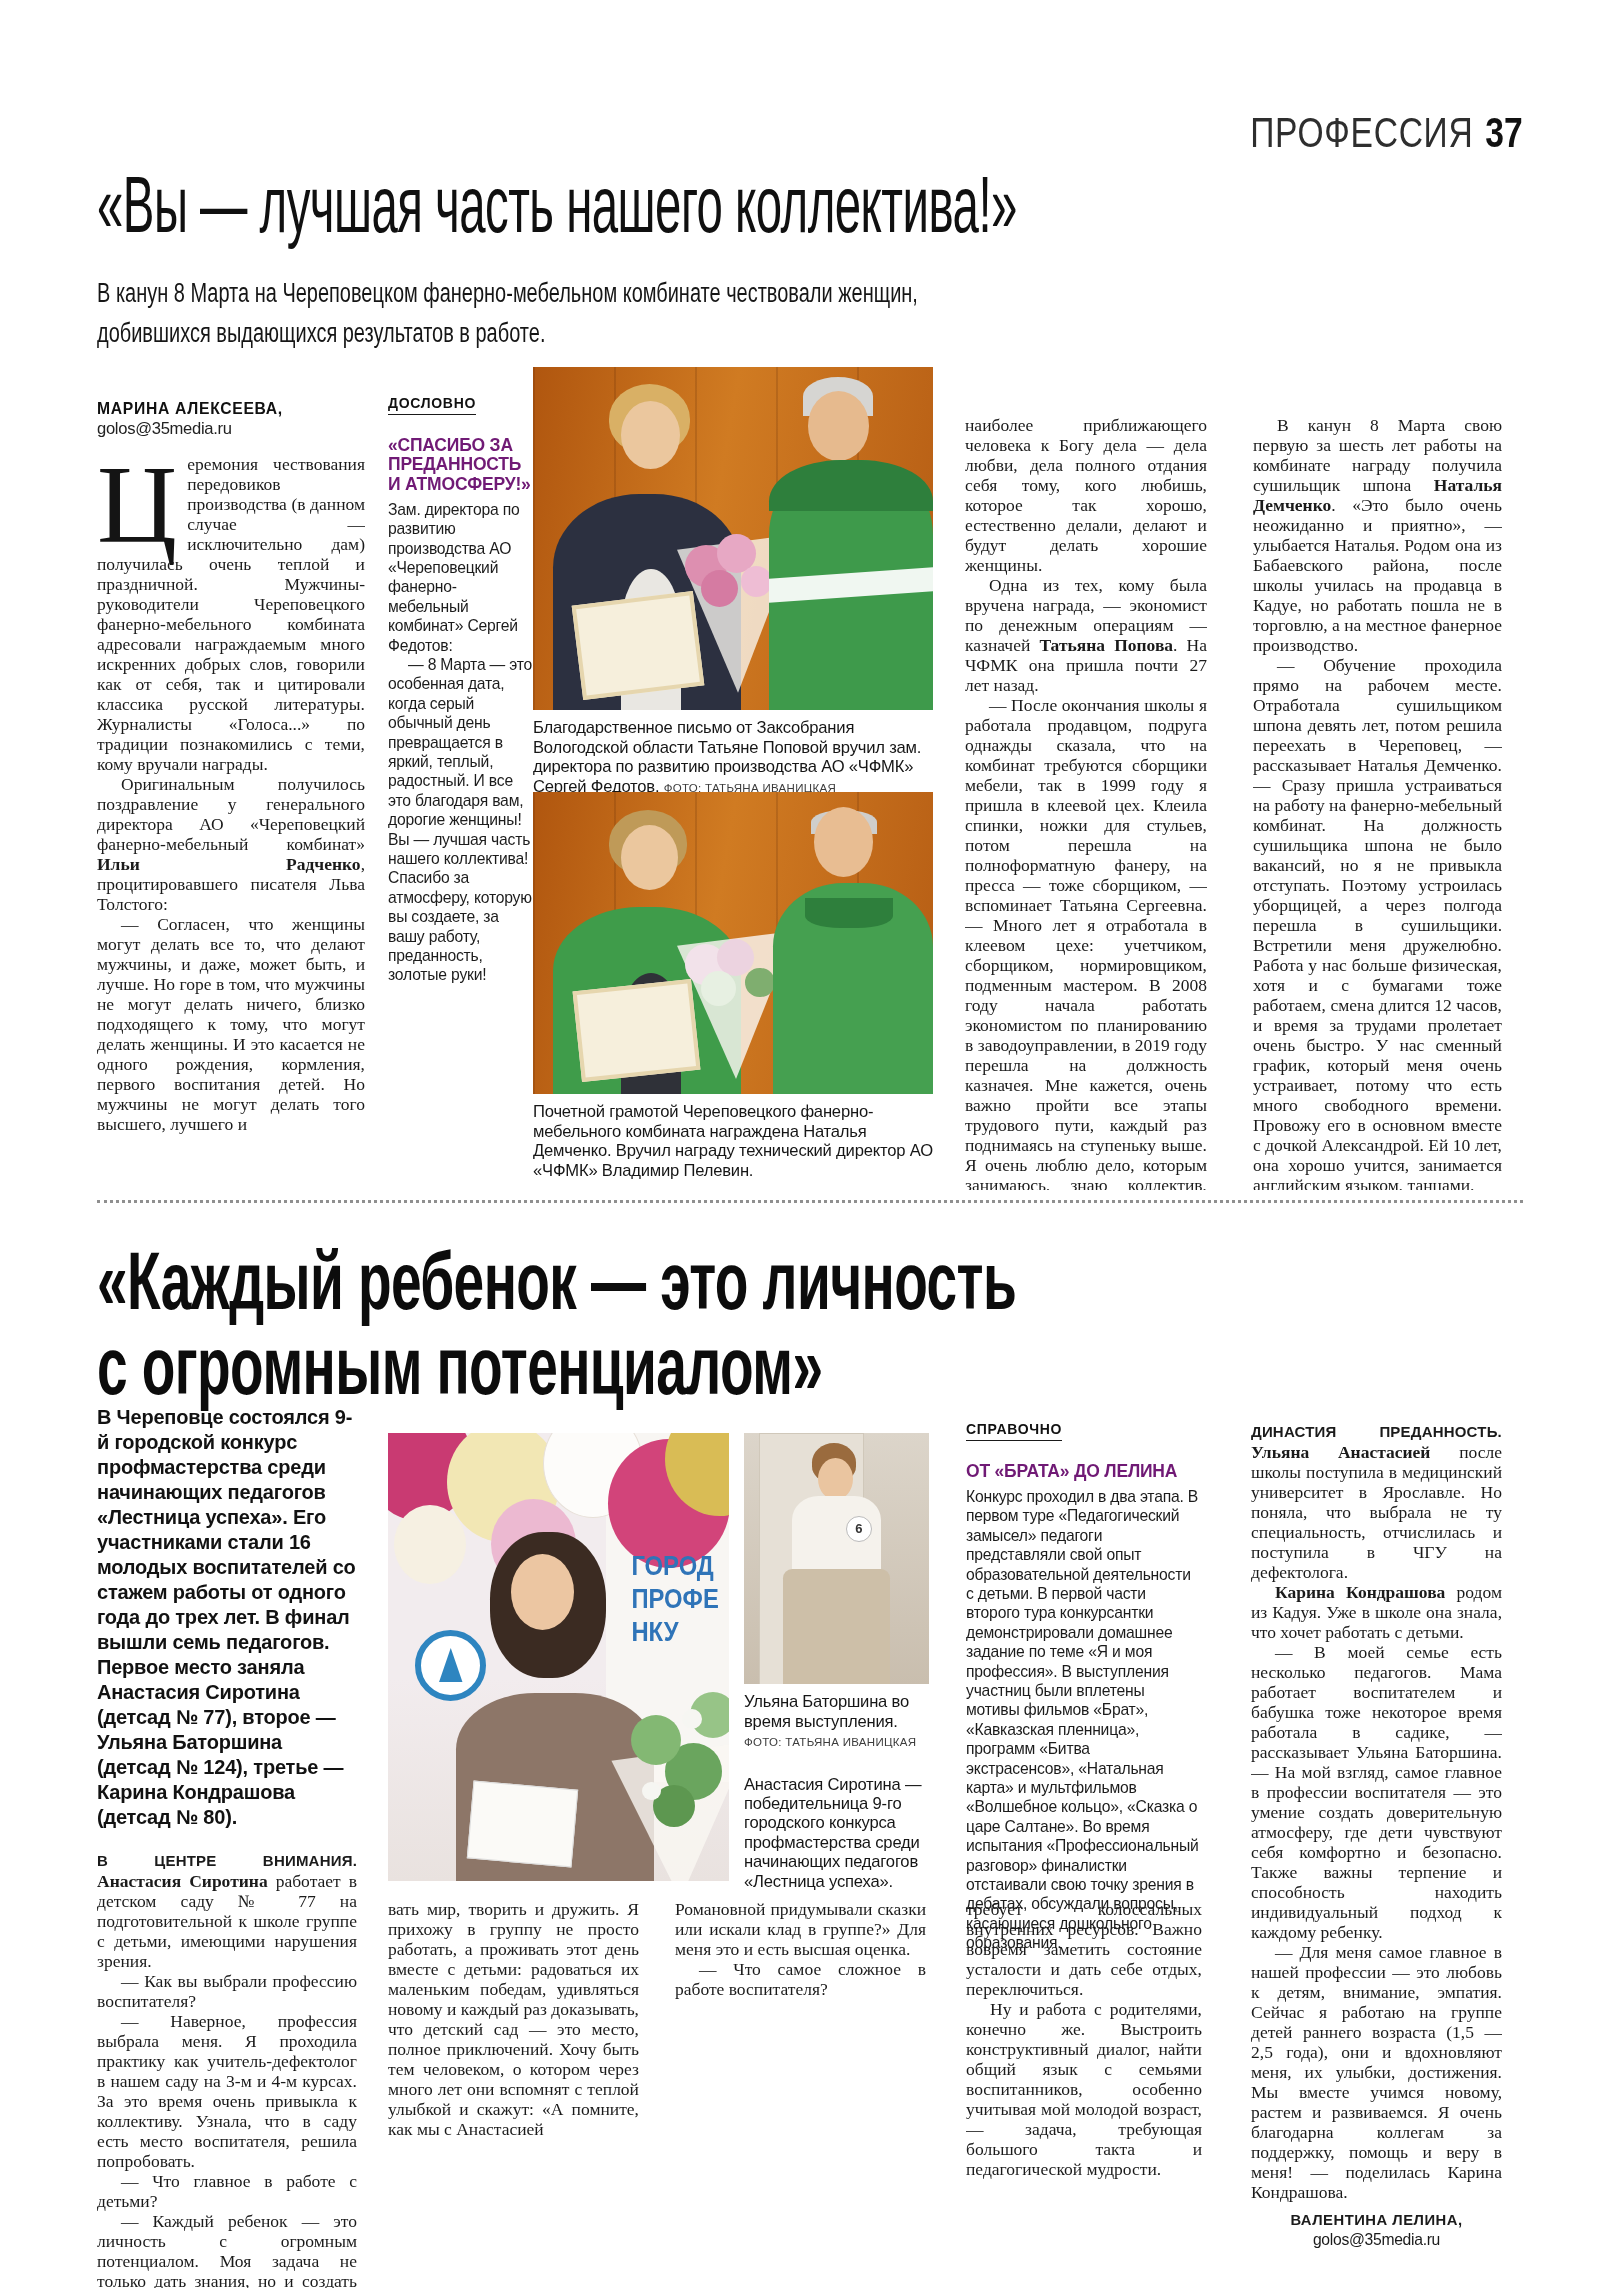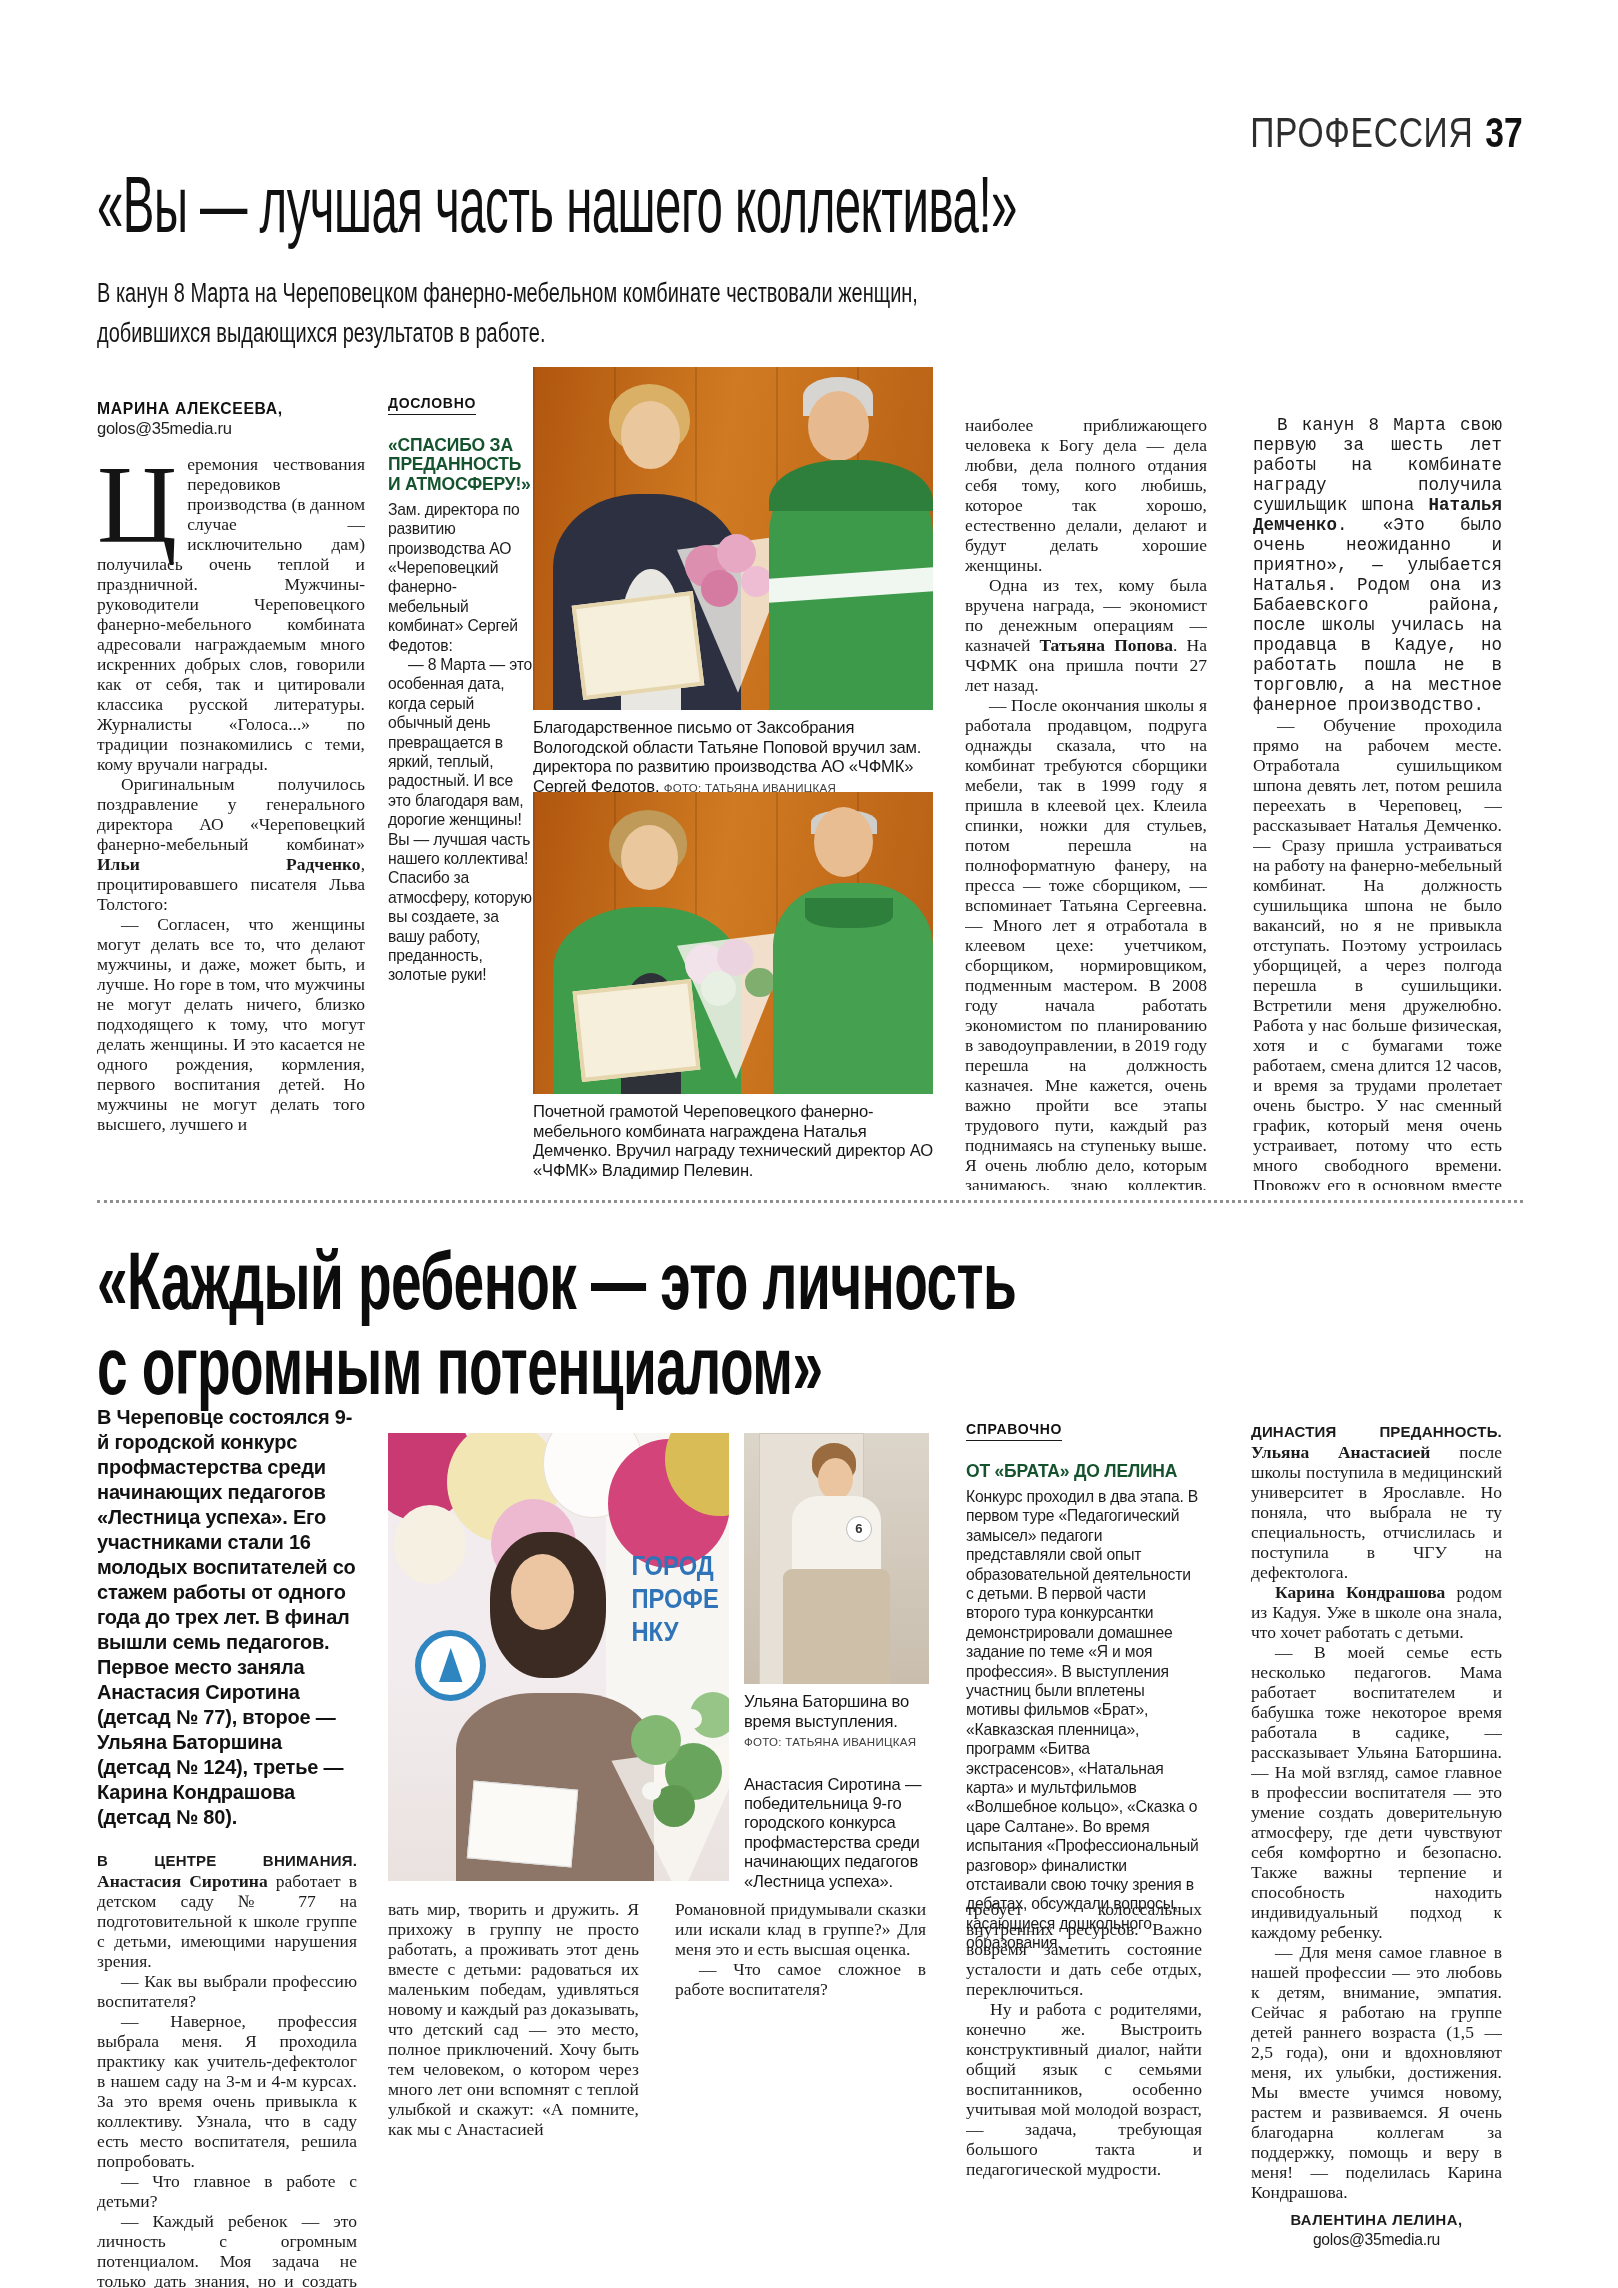--- a/index.html
+++ b/index.html
@@ -28,21 +28,21 @@
   .col p{margin:0;font-size:17.5px;line-height:20px;text-align:justify;hyphens:auto;}
   .col p + p{text-indent:24px;}
   .b{font-weight:700;}
   .slab{font-family:"Liberation Sans",sans-serif;font-weight:700;font-size:15px;letter-spacing:0.2px;}
   .dropcap{float:left;font:400 111px/87px "Liberation Serif",serif;color:#141414;
            width:81px;margin:7.4px 9.2px 0 0;text-align:left;}
 
   
   .rubric{display:inline-block;font:700 14px "Liberation Sans",sans-serif;letter-spacing:0.7px;
           color:#111;border-bottom:1.8px solid #1a1a1a;padding-bottom:3px;margin-bottom:21px;}
-  .boxtitle{font:700 17.5px/19.4px "Liberation Sans",sans-serif;letter-spacing:-0.2px;color:#14532d;margin:0 0 5.5px 0;}
+  .boxtitle{font:700 17.5px/19.4px "Liberation Sans",sans-serif;letter-spacing:-0.2px;color:#701a75;margin:0 0 5.5px 0;}
   .boxtext{font:400 15.7px/19.4px "Liberation Sans",sans-serif;letter-spacing:-0.2px;color:#1c1c1c;margin:0;}
   .boxtext + .boxtext{margin-top:0;text-indent:20px;}
 
   
   figure{margin:0;}
   figcaption{font:400 16.6px/19.4px "Liberation Sans",sans-serif;letter-spacing:-0.2px;color:#161616;margin-top:8.3px;}
   .credit{font:400 11.5px "Liberation Sans",sans-serif;letter-spacing:0.3px;color:#3c3c3c;}
 
   
   .lead{font:700 20px/25px "Liberation Sans",sans-serif;letter-spacing:-0.2px;color:#121212;margin:0;text-align:left;}
@@ -198,21 +198,21 @@
     <figcaption>Почетной грамотой Череповецкого фанерно-мебельного комбината награждена Наталья Демченко. Вручил награду технический директор АО «ЧФМК» Владимир Пелевин.</figcaption>
   </figure>
 
   <div class="abs col" style="left:965px; top:415px; width:242px; max-height:775px; overflow:hidden;">
     <p style="text-indent:0;">наиболее приближающего человека к Богу дела — дела любви, дела полного отдания себя тому, кого любишь, которое так хорошо, естественно делали, делают и будут делать хорошие женщины.</p>
     <p>Одна из тех, кому была вручена награда, — экономист по денежным операциям — казначей <span class="b">Татьяна Попова</span>. На ЧФМК она пришла почти 27 лет назад.</p>
     <p>— После окончания школы я работала продавцом, подруга однажды сказала, что на комбинат требуются сборщики мебели, так в 1999 году я пришла в клеевой цех. Клеила спинки, ножки для стульев, потом перешла на полноформатную фанеру, на пресса — тоже сборщиком, — вспоминает Татьяна Сергеевна. — Много лет я отработала в клеевом цехе: учетчиком, сборщиком, нормировщиком, подменным мастером. В 2008 году начала работать экономистом по планированию в заводоуправлении, в 2019 году перешла на должность казначея. Мне кажется, очень важно пройти все этапы трудового пути, каждый раз поднимаясь на ступеньку выше. Я очень люблю дело, которым занимаюсь, знаю коллектив, производство. У нас на комбинате много людей, которые работают очень давно, у нас тут вторая семья.</p>
   </div>
 
   <div class="abs col" style="left:1253px; top:415px; width:249px; max-height:775px; overflow:hidden;">
-    <p style="text-indent:24px;font-family:Liberation Mono, monospace;">В канун 8 Марта свою первую за шесть лет работы на комбинате награду получила сушильщик шпона <span class="b">Наталья Демченко</span>. «Это было очень неожиданно и приятно», — улыбается Наталья. Родом она из Бабаевского района, после школы училась на продавца в Кадуе, но работать пошла не в торговлю, а на местное фанерное производство.</p>
+    <p style="text-indent:24px;">В канун 8 Марта свою первую за шесть лет работы на комбинате награду получила сушильщик шпона <span class="b">Наталья Демченко</span>. «Это было очень неожиданно и приятно», — улыбается Наталья. Родом она из Бабаевского района, после школы училась на продавца в Кадуе, но работать пошла не в торговлю, а на местное фанерное производство.</p>
     <p>— Обучение проходила прямо на рабочем месте. Отработала сушильщиком шпона девять лет, потом решила переехать в Череповец, — рассказывает Наталья Демченко. — Сразу пришла устраиваться на работу на фанерно-мебельный комбинат. На должность сушильщика шпона не было вакансий, но я не привыкла отступать. Поэтому устроилась уборщицей, а через полгода перешла в сушильщики. Встретили меня дружелюбно. Работа у нас больше физическая, хотя и с бумагами тоже работаем, смена длится 12 часов, и время за трудами пролетает очень быстро. У нас сменный график, который меня очень устраивает, потому что есть много свободного времени. Провожу его в основном вместе с дочкой Александрой. Ей 10 лет, она хорошо учится, занимается английским языком, танцами.</p>
   </div>
 
   <div class="abs dotted" style="left:97px; top:1200px; width:1426px;"></div>
 
   <div class="abs h2line" style="left:97px; top:1237px;">«Каждый ребенок — это личность</div>
   <div class="abs h2line" style="left:97px; top:1322px;">с огромным потенциалом»</div>
 
   <div class="abs" style="left:97px; top:1405px; width:260px;">
     <p class="lead">В Череповце состоялся 9-й городской конкурс профмастерства среди начинающих педагогов «Лестница успеха». Его участниками стали 16 молодых воспитателей со стажем работы от одного года до трех лет. В финал вышли семь педагогов. Первое место заняла Анастасия Сиротина (детсад № 77), второе — Ульяна Баторшина (детсад № 124), третье — Карина Кондрашова (детсад № 80).</p>

